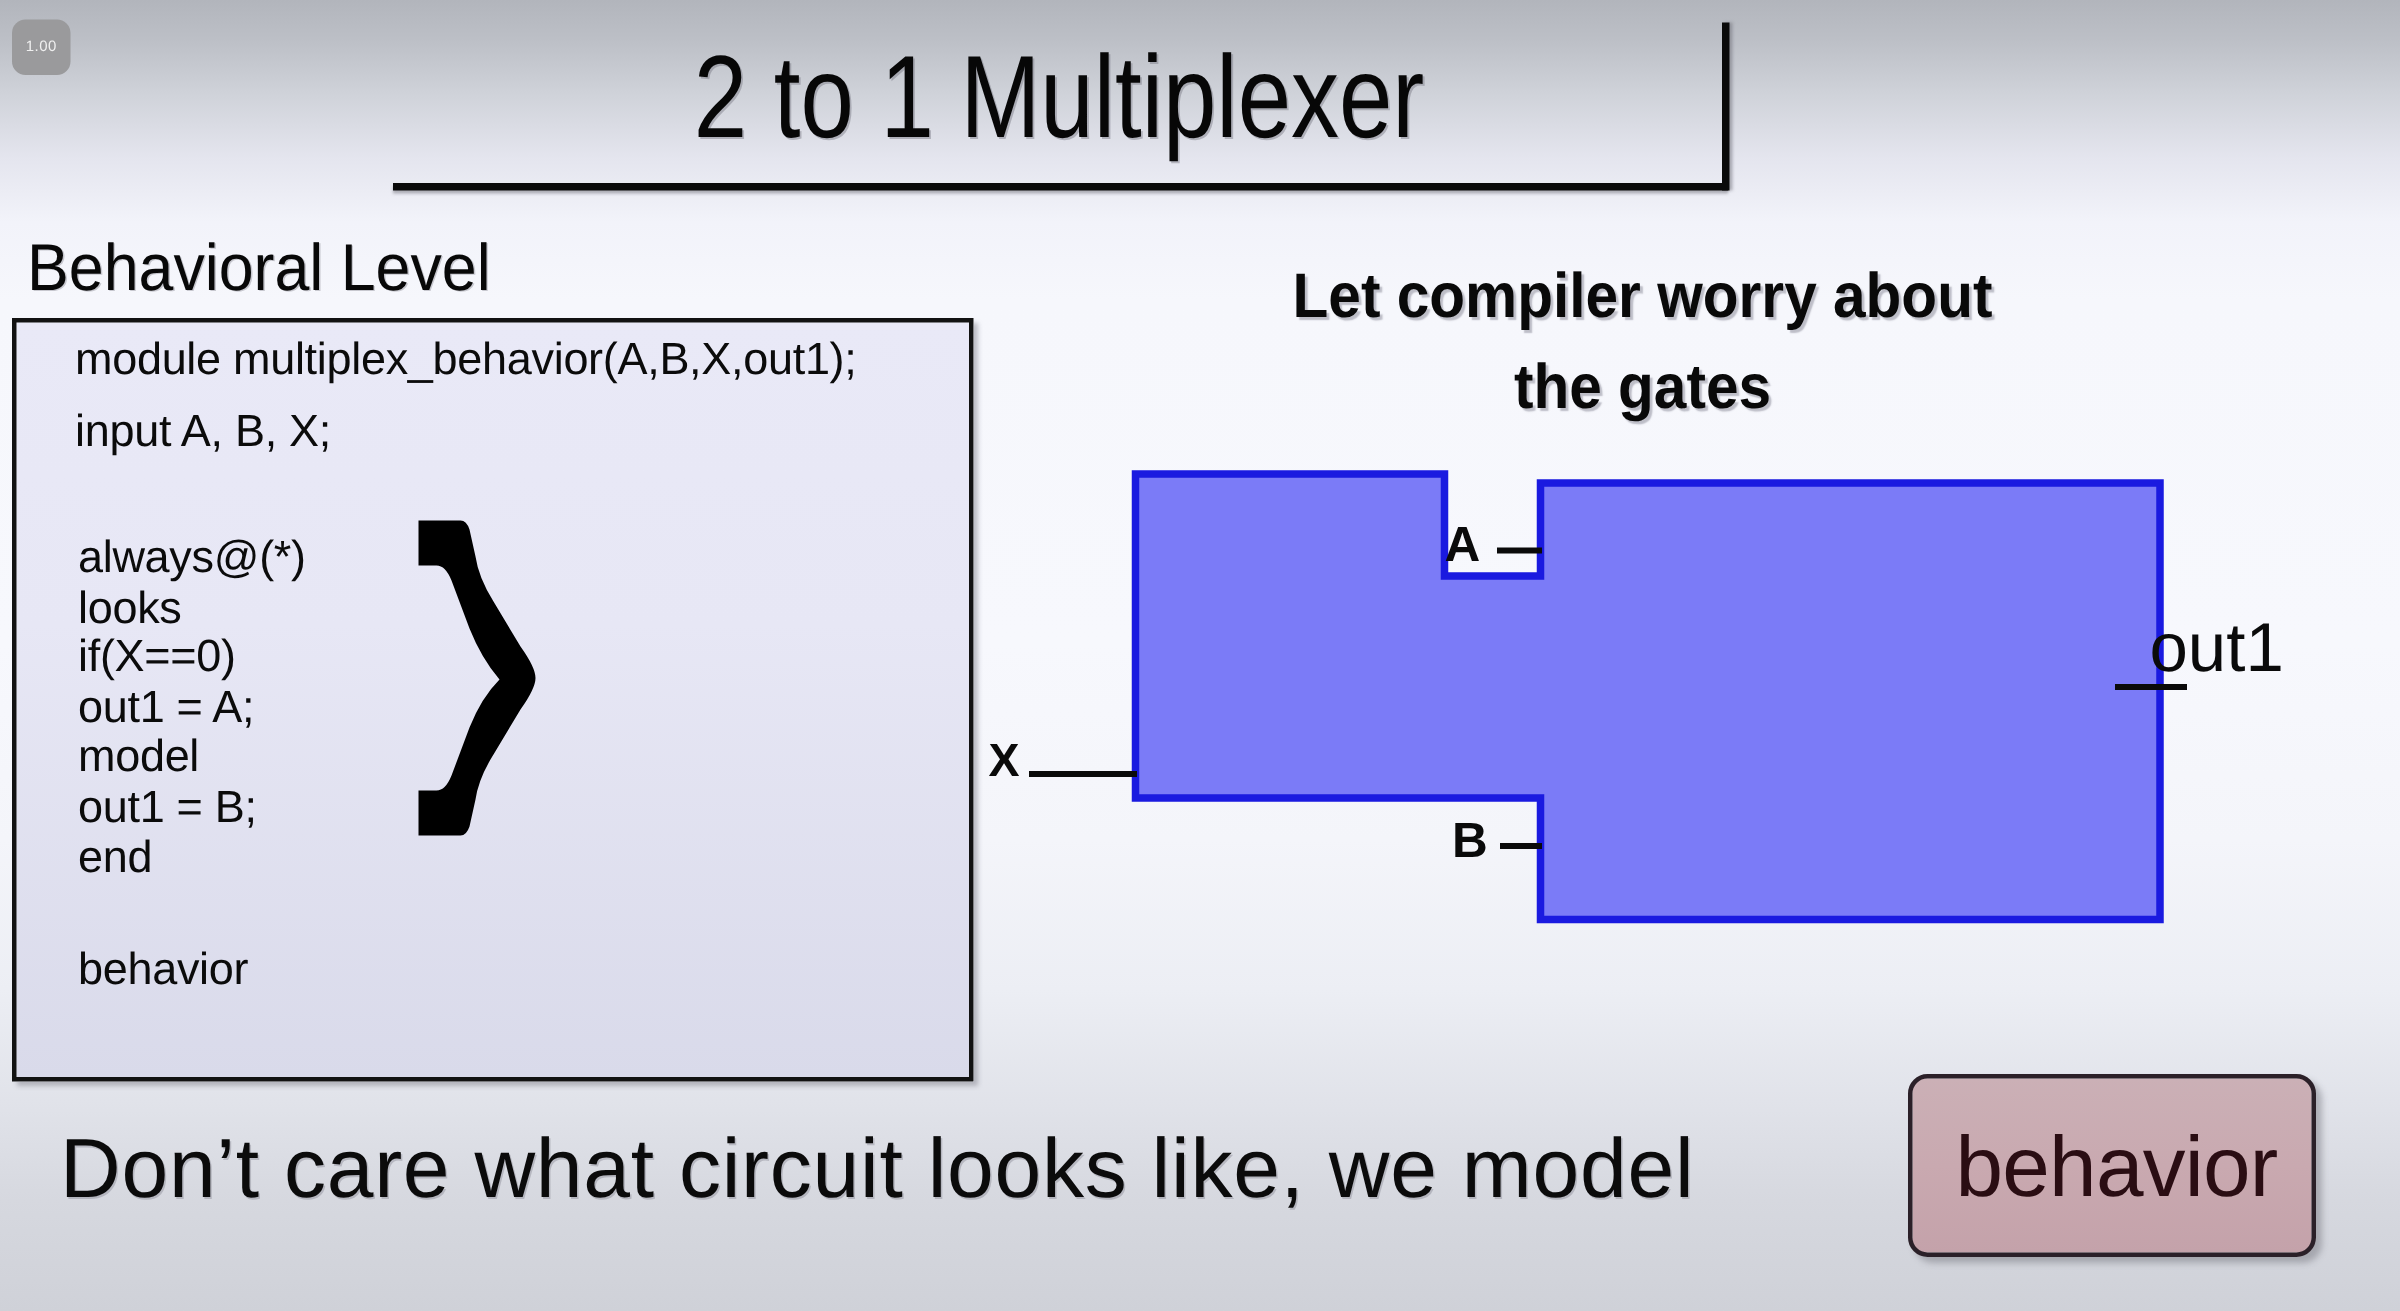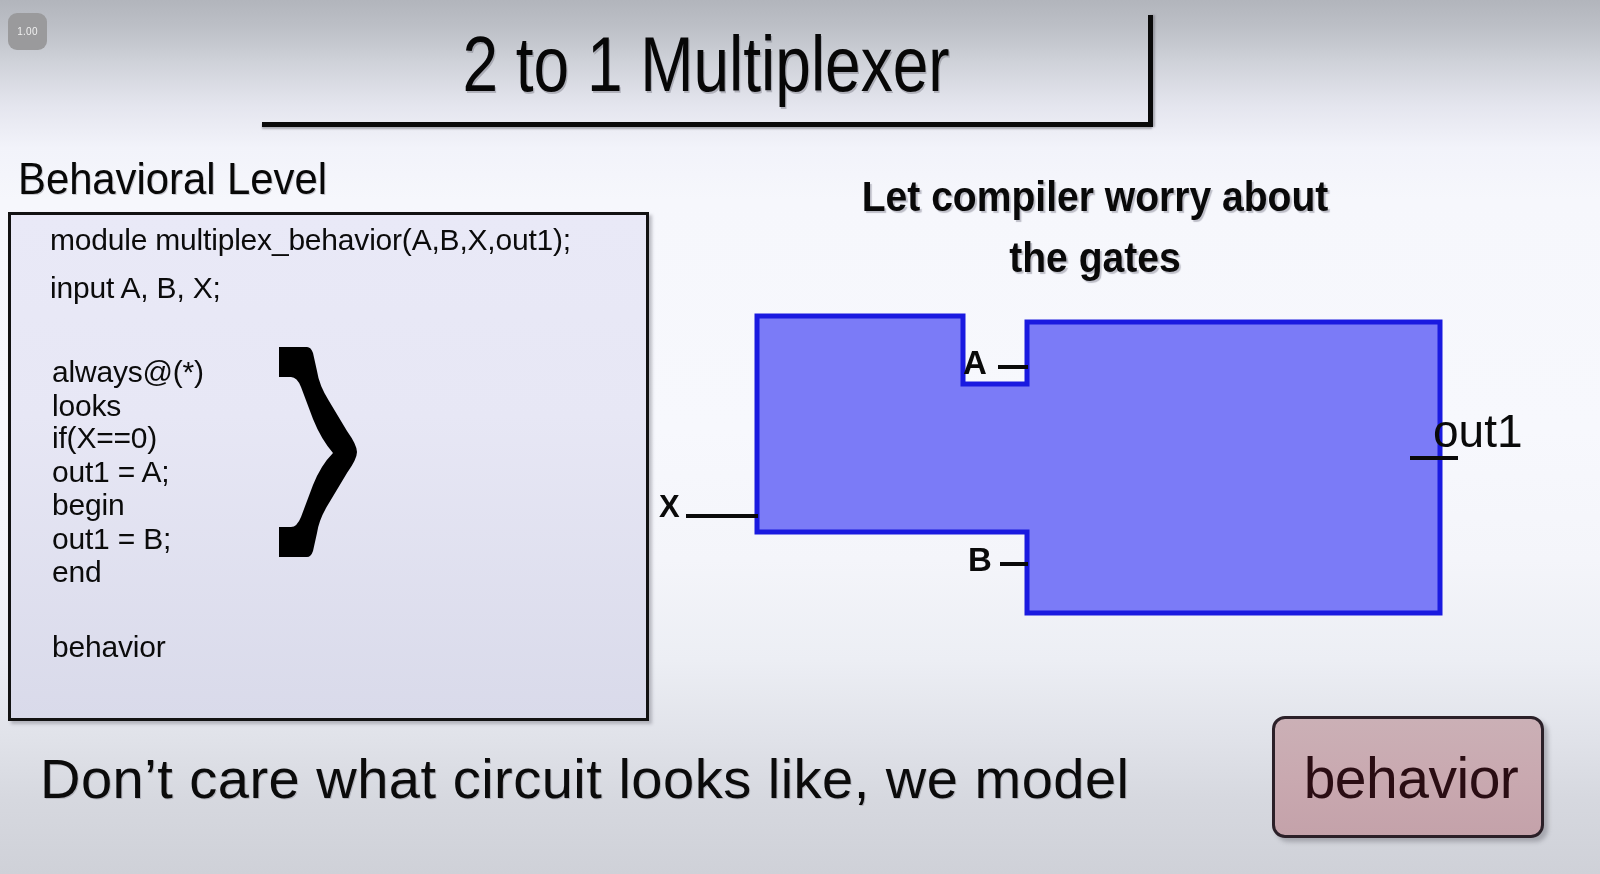--- a/index.html
+++ b/index.html
@@ -273,21 +273,21 @@
 
   <div id="behavioral-heading">Behavioral Level</div>
 
   <div id="code-box">
     <div class="code-line" style="top:10px">module multiplex_behavior(A,B,X,out1);</div>
     <div class="code-line" style="top:58px">input A, B, X;</div>
     <div class="code-line indent" style="top:142px">always@(*)</div>
     <div class="code-line indent" style="top:176px">looks</div>
     <div class="code-line indent" style="top:208px">if(X==0)</div>
     <div class="code-line indent" style="top:242px">out1 = A;</div>
-    <div class="code-line indent" style="top:275px">begin</div>
+    <div class="code-line indent" style="top:275px">model</div>
     <div class="code-line indent" style="top:309px">out1 = B;</div>
     <div class="code-line indent" style="top:342px">end</div>
     <div class="code-line indent" style="top:417px">behavior</div>
   </div>
 
   <div id="procedural-brace">
     <svg width="92" height="215" viewBox="0 0 92 215" xmlns="http://www.w3.org/2000/svg">
       <path d="M2 2 L30 2 Q34 2 36 8 L40 26 Q42 40 52 56 L70 86 Q80 100 80 107
                Q80 114 70 128 L52 158 Q42 174 40 188 L36 206 Q34 212 30 212 L2 212
                L2 182 L14 182 Q20 182 24 172 L36 140 Q44 120 56 108

